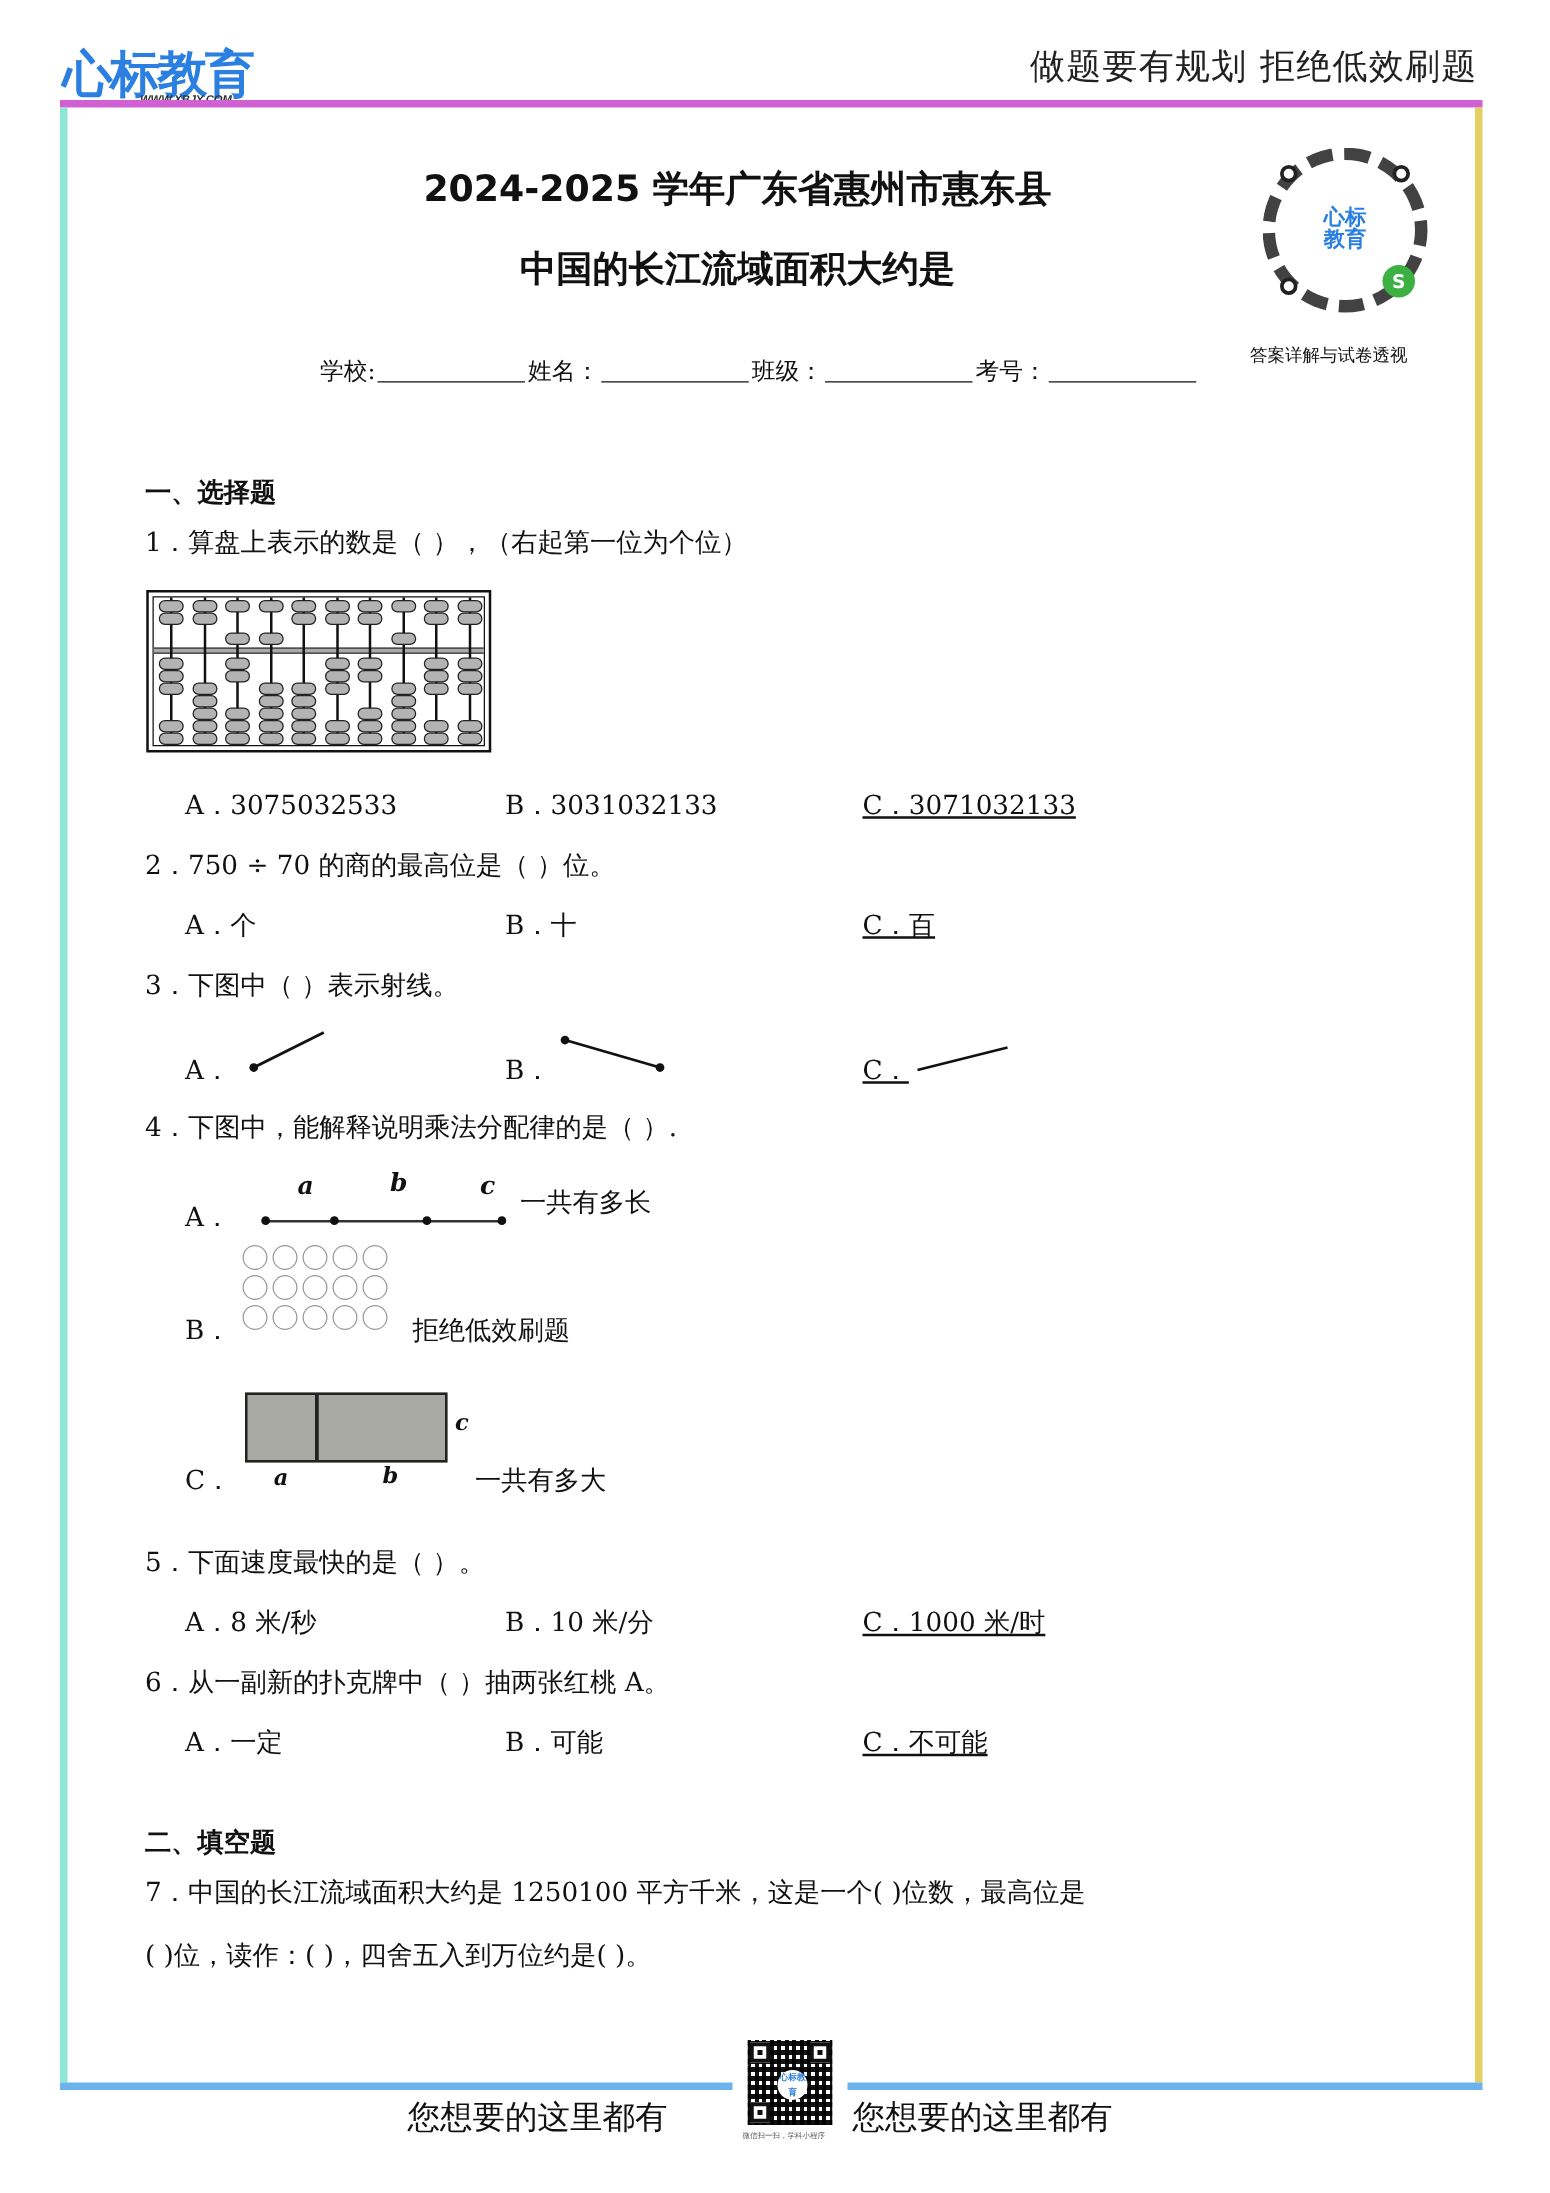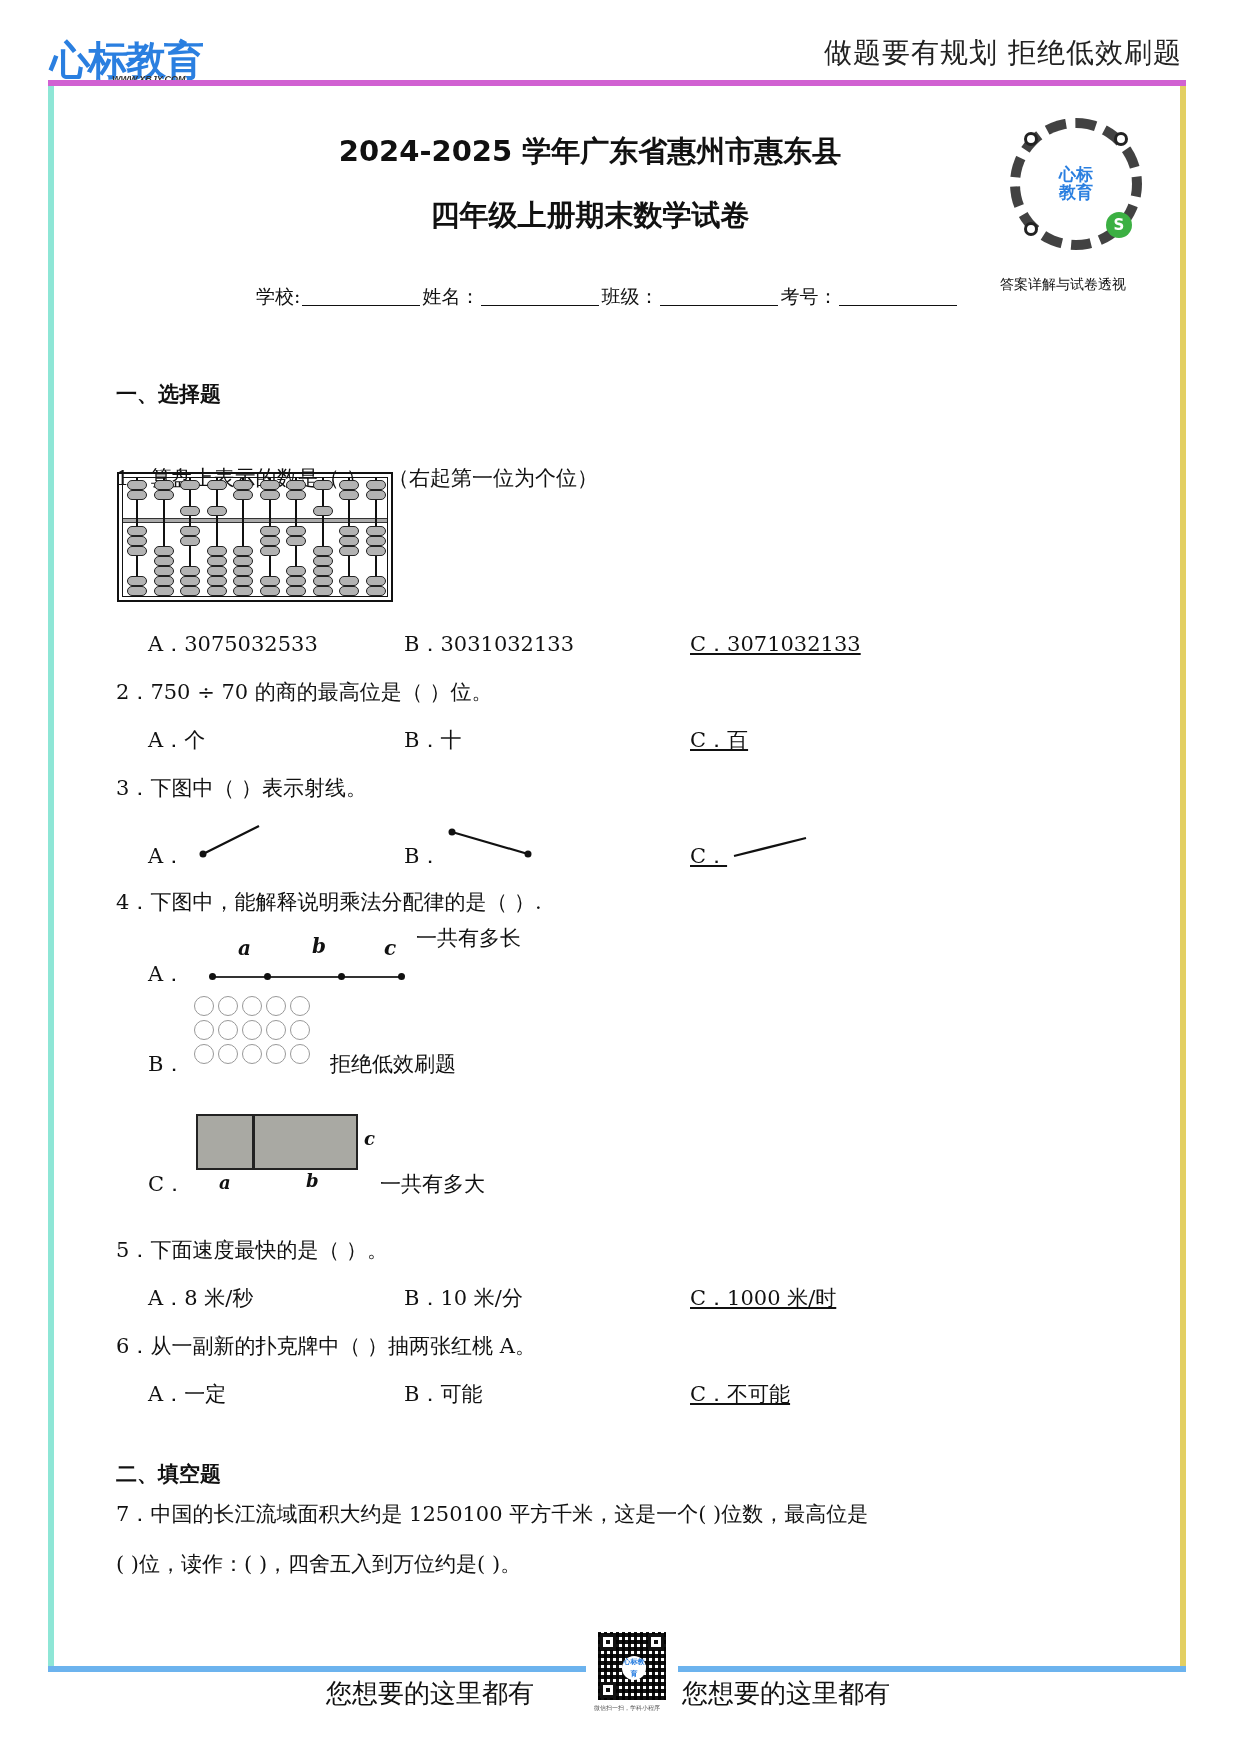--- a/index.html
+++ b/index.html
@@ -73,21 +73,21 @@
   <span class="logo-url">WWW.XBJY.COM</span>
 </div>
 <div class="slogan">做题要有规划  拒绝低效刷题</div>
 
 <div class="border-top"></div>
 <div class="border-left"></div>
 <div class="border-right"></div>
 <div class="border-bottom"></div>
 
 <div class="title title1">2024-2025 学年广东省惠州市惠东县</div>
-<div class="title title2">四年级上册期末数学试卷</div>
+<div class="title title2">中国的长江流域面积大约是</div>
 
 <div class="qr-mini">
   <div class="ring"></div>
   <div class="eye" style="left:14px;top:14px;"></div>
   <div class="eye" style="right:14px;top:14px;"></div>
   <div class="eye" style="left:14px;bottom:14px;"></div>
   <div class="center">
     <span>心标</span>
     <span>教育</span>
   </div>
@@ -101,21 +101,21 @@
   <span class="info-label">姓名：</span>
   <span class="info-blank"></span>
   <span class="info-label">班级：</span>
   <span class="info-blank"></span>
   <span class="info-label">考号：</span>
   <span class="info-blank"></span>
 </div>
 
 <div class="section" style="top:380px;">一、选择题</div>
 
-<div class="q" style="top:420px;margin-top:44px;">
+<div class="q" style="top:420px;">
   <span>1．</span><span>算盘上表示的数是（    ），（右起第一位为个位）</span>
 </div>
 <div class="abacus">
   <div class="abacus-inner" id="abacus-inner">
     <div class="beam"></div>
   <div class="rod" style="left: 13.25px;"></div>
       <div class="bead" style="left: 13.25px; top: 2px;"></div>
       <div class="bead" style="left: 13.25px; top: 12px;"></div>
       <div class="bead" style="left: 13.25px; top: 48px;"></div>
       <div class="bead" style="left: 13.25px; top: 58px;"></div>
@@ -240,21 +240,21 @@
 <div>
   <span class="seg-label" style="left:238px;top:936px;">a</span>
   <span class="seg-label" style="left:312px;top:934px;">b</span>
   <span class="seg-label" style="left:384px;top:936px;">c</span>
   <div class="seg-line" style="left:212px;top:976px;width:190px;"></div>
   <div class="dot" style="left:209px;top:973px;"></div>
   <div class="dot" style="left:264px;top:973px;"></div>
   <div class="dot" style="left:338px;top:973px;"></div>
   <div class="dot" style="left:398px;top:973px;"></div>
 </div>
-<span class="fig-text" style="left:416px;top:924px;">一共有多长</span>
+<span class="fig-text" style="left:416px;top:948px;">一共有多长</span>
 
 <span class="fig-text" style="left:148px;top:1050px;">B．</span>
 <div class="circles" id="circles" style="left:194px;top:996px;">
     <div class="circle"></div>
     <div class="circle"></div>
     <div class="circle"></div>
     <div class="circle"></div>
     <div class="circle"></div>
     <div class="circle"></div>
     <div class="circle"></div>

